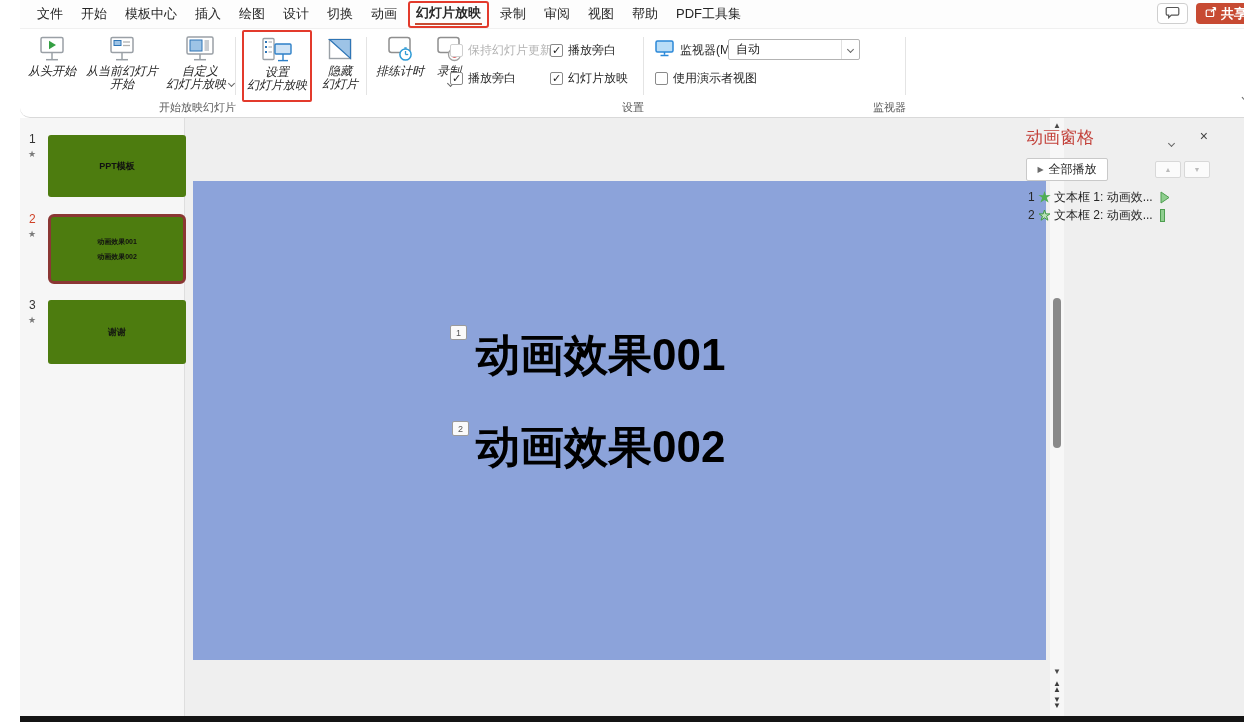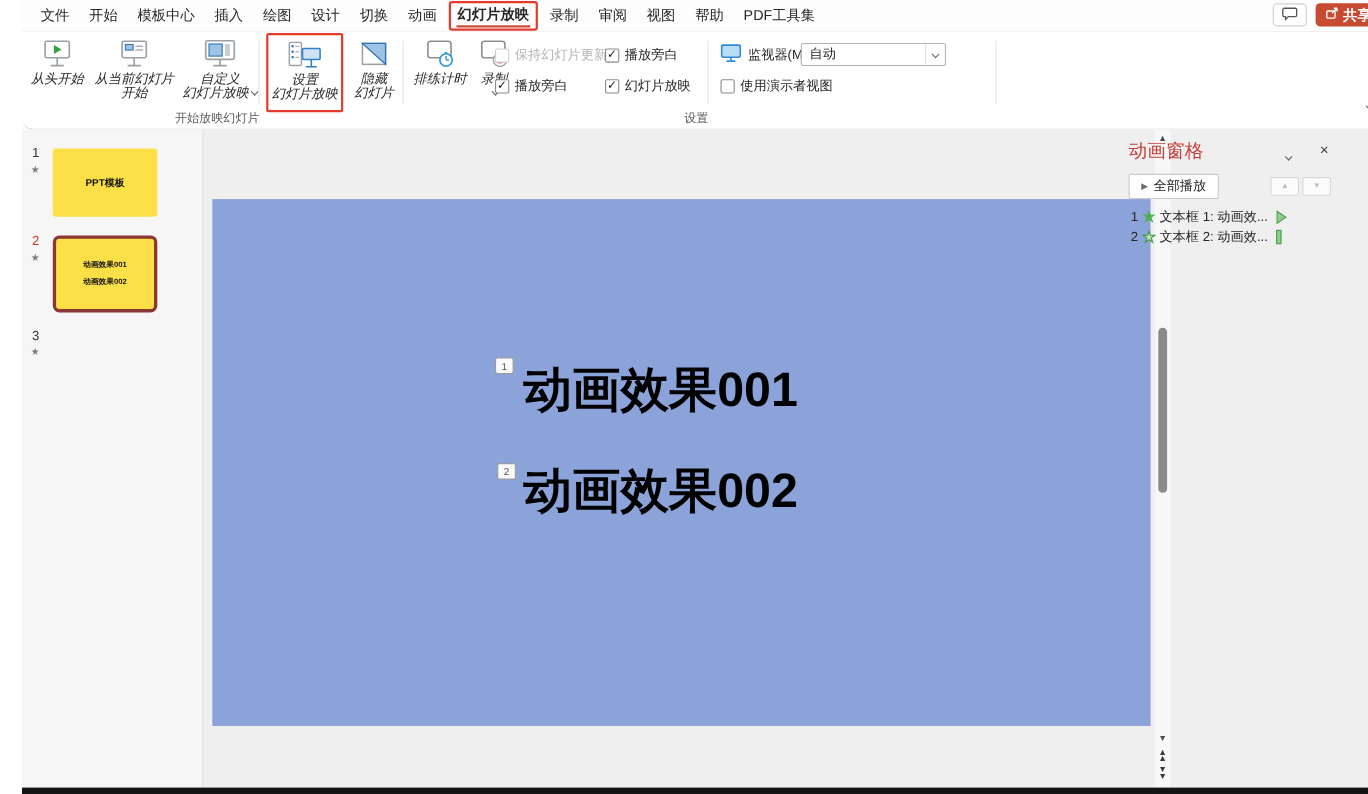--- a/index.html
+++ b/index.html
@@ -42,21 +42,21 @@
   .collapse-chev { position:absolute; right:14px; bottom:10px; }
 
   
   .content { position:absolute; top:118px; left:0; width:1244px; height:598px; background:#efefef; }
 
   
   .thumbs { position:absolute; left:0; top:0; width:165px; height:598px; background:#f6f6f6; border-right:1px solid #dedede; }
   .t-num { position:absolute; left:9px; font-size:12px; color:#333; }
   .t-num.sel { color:#cf4126; }
   .t-star { position:absolute; left:8px; font-size:9px; color:#7a7a7a; }
-  .thumb { position:absolute; left:28px; width:95px; background:#fde047; border-radius:3px;
+  .thumb { position:absolute; left:28px; width:138px; background:#4d7c0f; border-radius:3px;
            display:flex; flex-direction:column; align-items:center; justify-content:center; gap:7px;
            color:#111; font-weight:bold; cursor:default; }
   .thumb.sel { border:3px solid #8b3734; border-radius:6px; }
   .thumb .big { font-size:9px; }
   .thumb .tiny { font-size:7px; line-height:8px; }
 
   
   .slide { position:absolute; left:173px; top:63px; width:853px; height:479px; background:#8ca3da; }
   .anim-tag { position:absolute; width:17px; height:15px; background:#fafafa; border:1px solid #9b9b9b; border-radius:2px;
               font-size:9px; color:#555; display:flex; align-items:center; justify-content:center; }
@@ -267,20 +267,21 @@
         <span>自动</span>
         <span class="dd-arrow">
             <span class="chev" style="margin-left:0;"></span>
           </span>
       </div>
       <div class="cb-row" style="left:7px;top:41px;">
         <span class="cb"></span>
         <span>使用演示者视图</span>
       </div>
       <div class="rib-sep" style="right:0;"></div>
+      <div class="rib-label">监视器</div>
     </div>
 
     <span class="collapse-chev"><span class="chev" style="width:7px;height:7px;"></span></span>
   </div>
 
   <div class="content">
 
     <div class="thumbs">
       <span class="t-num" style="top:14px;">1</span>
       <span class="t-star" style="top:31px;">★</span>
@@ -290,20 +291,23 @@
 
       <span class="t-num sel" style="top:94px;">2</span>
       <span class="t-star" style="top:111px;">★</span>
       <div class="thumb sel" style="top:96px;height:70px;">
         <span class="tiny">动画效果001</span>
         <span class="tiny">动画效果002</span>
       </div>
 
       <span class="t-num" style="top:180px;">3</span>
       <span class="t-star" style="top:197px;">★</span>
+      <div class="thumb" style="top:182px;height:64px;">
+        <span class="big">谢谢</span>
+      </div>
     </div>
 
     <div class="slide">
       <div class="anim-tag" style="left:257px;top:144px;">
           <span>1</span>
         </div>
       <div class="slide-text" style="left:283px;top:150px;">动画效果001</div>
       <div class="anim-tag" style="left:259px;top:240px;">
           <span>2</span>
         </div>

